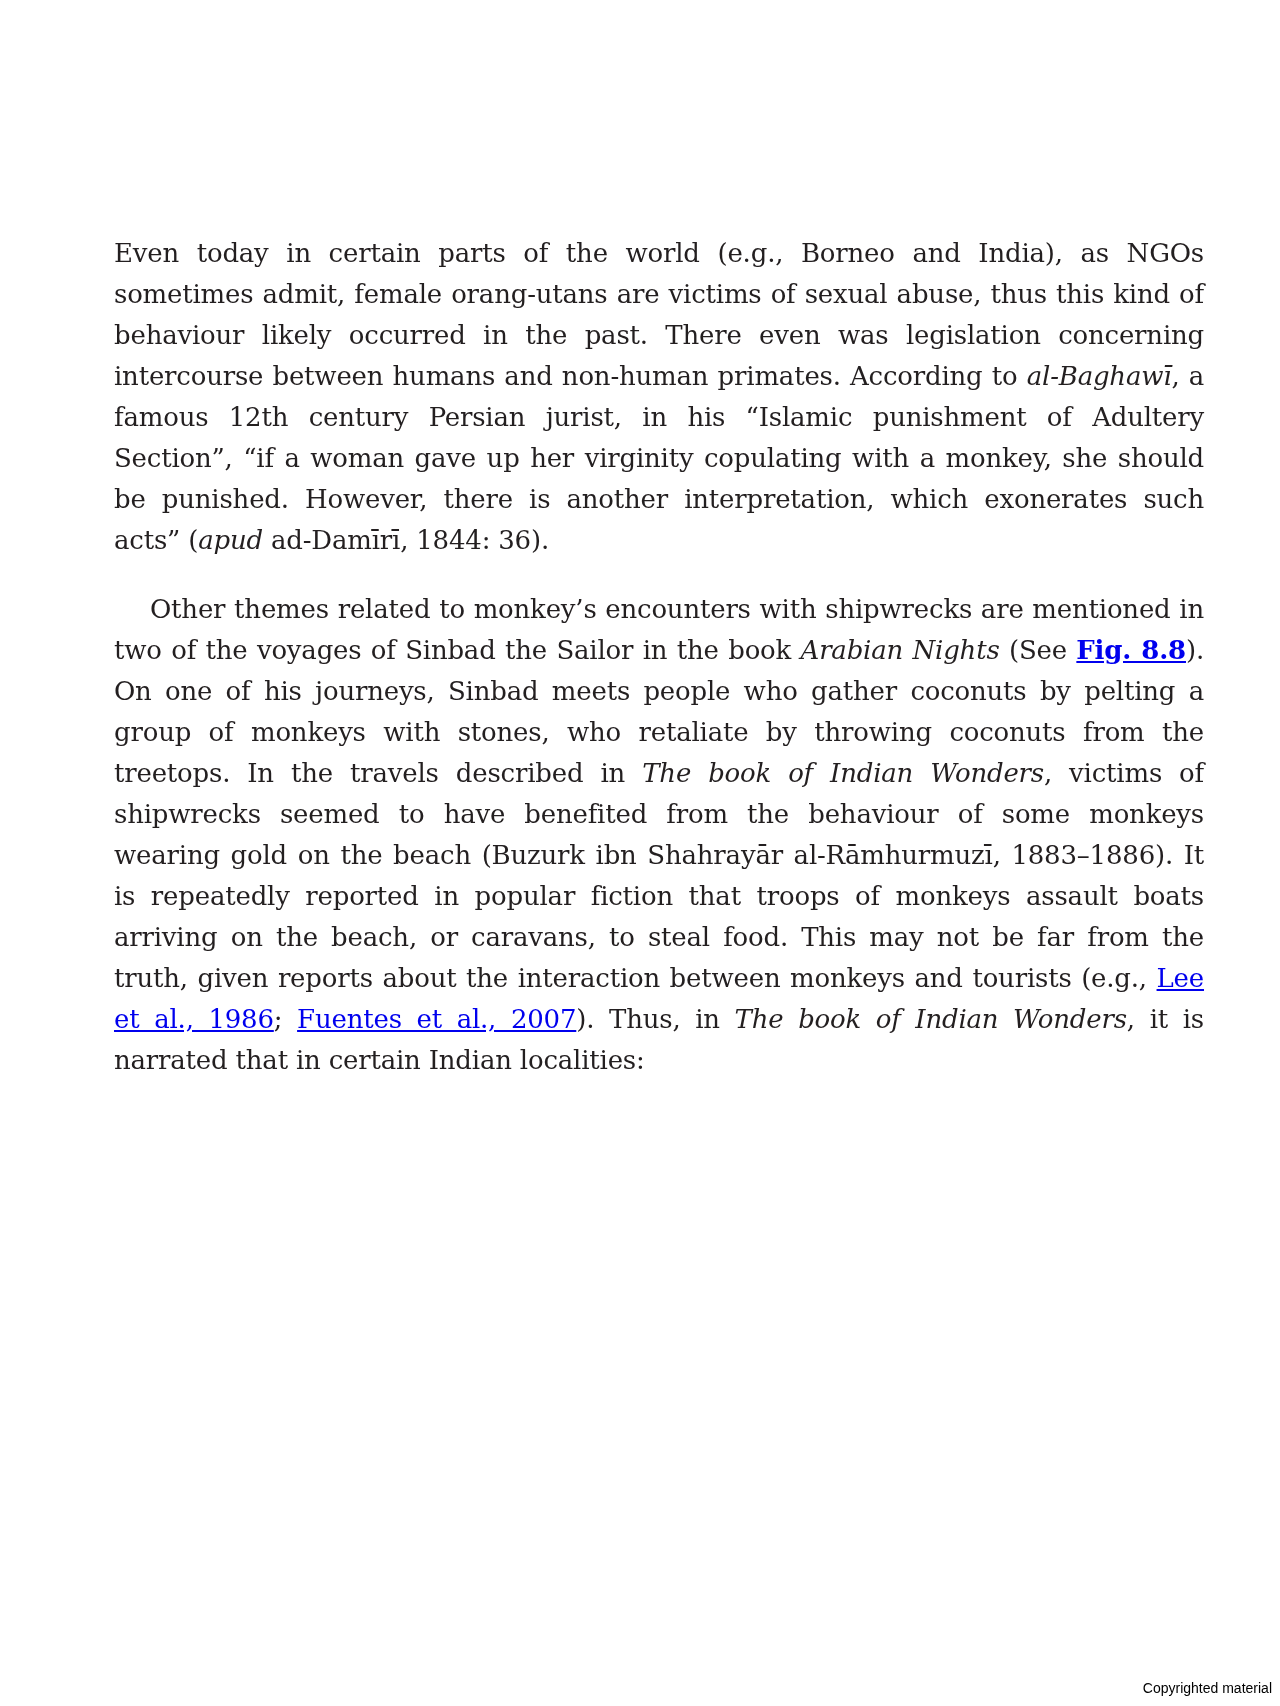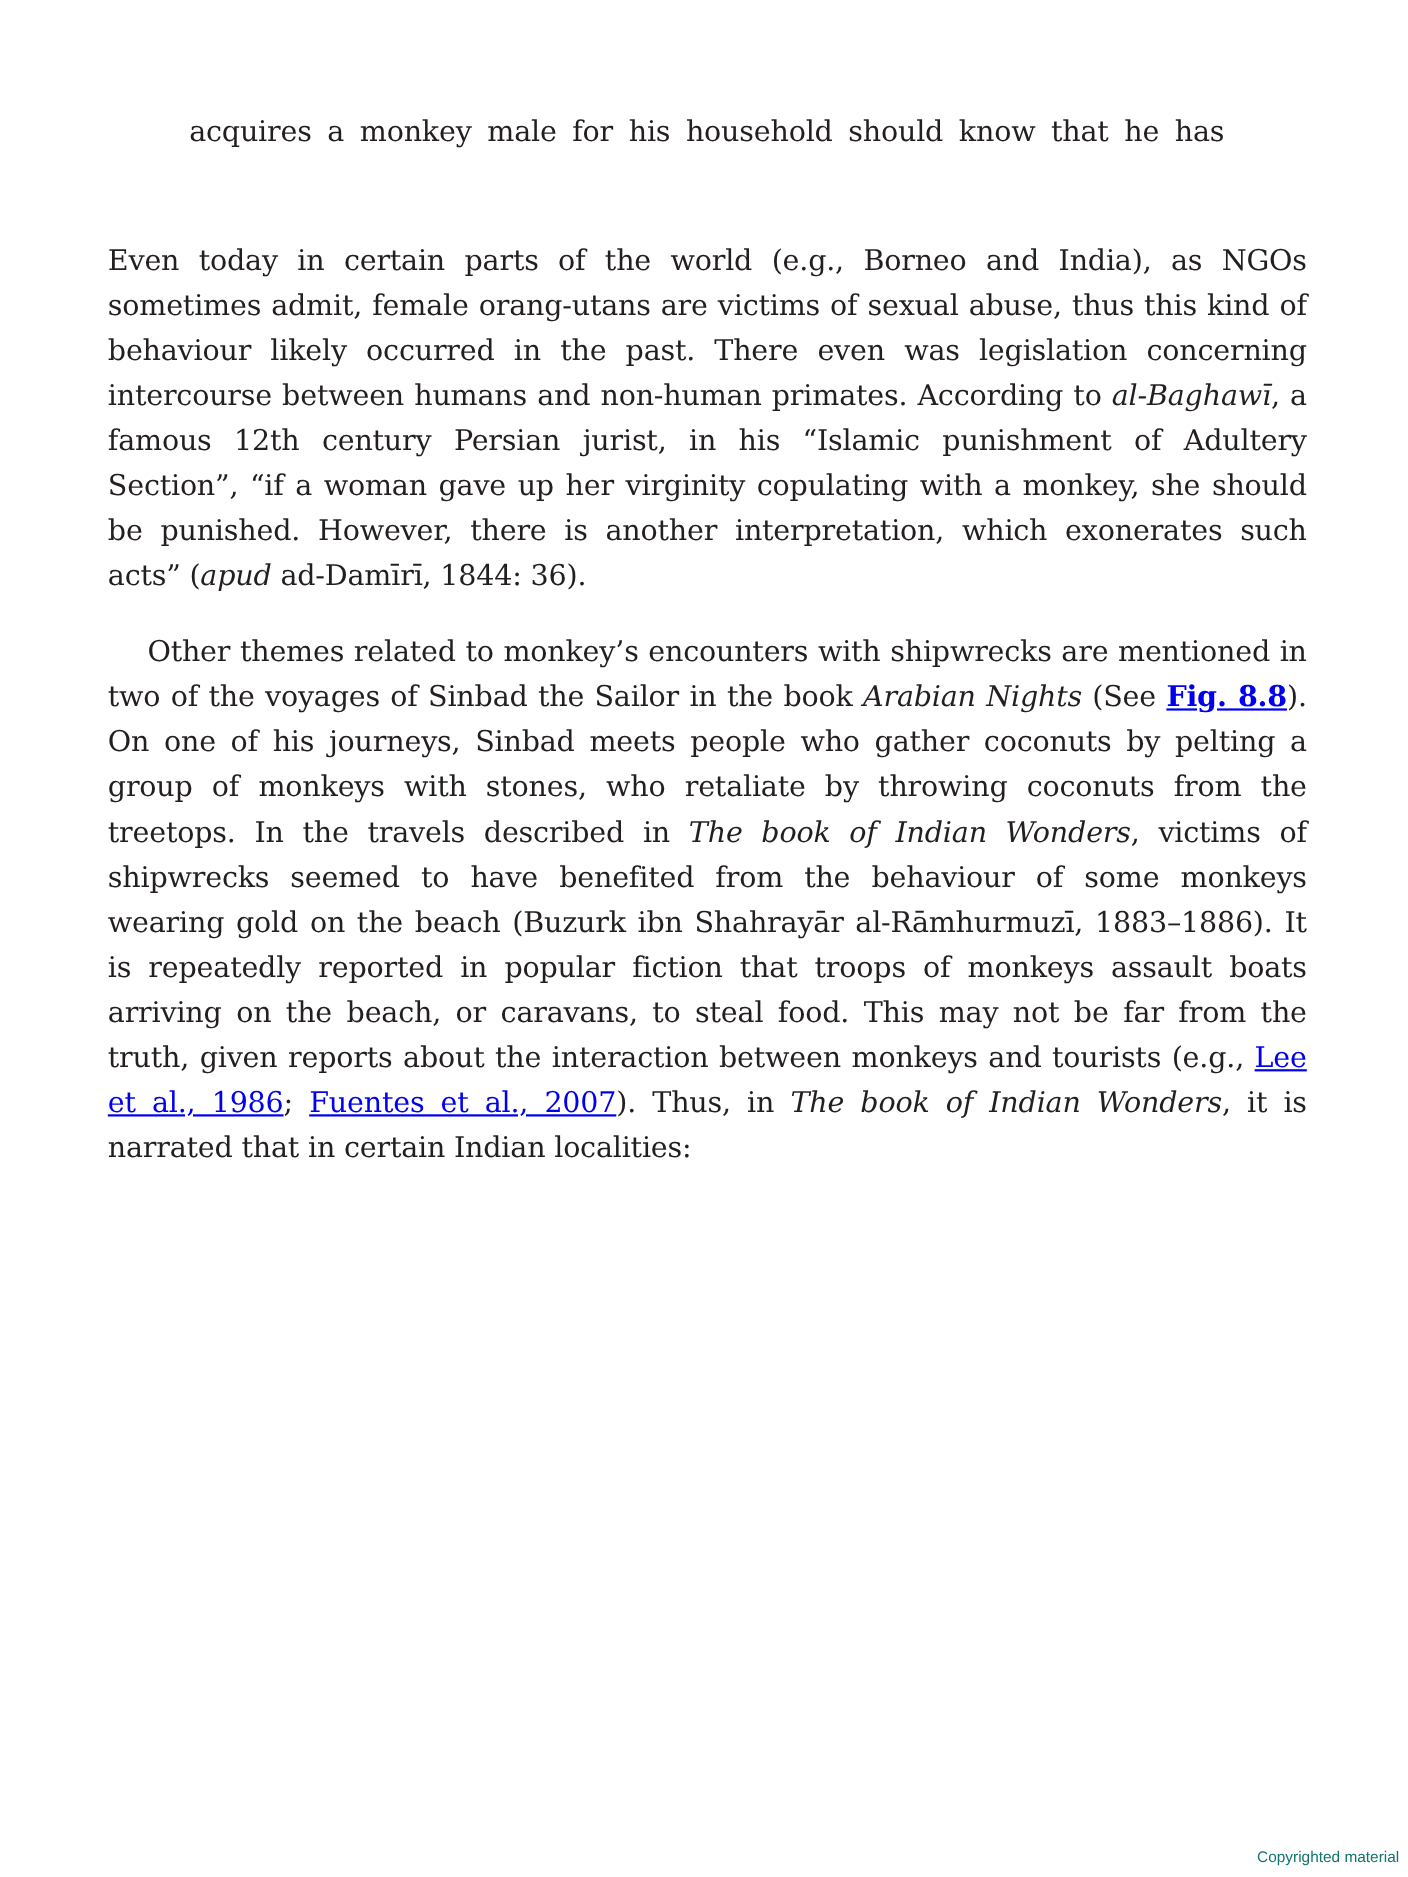--- a/index.html
+++ b/index.html
@@ -9,37 +9,36 @@
     color: #231f20;
   }
   .blockquote {
     position: absolute; left: 172px; top: 100px; width: 941px;
     font-size: 26px; line-height: 41px; text-align: justify;
     letter-spacing: -0.2px;
   }
   .para {
     position: absolute; left: 98px; width: 1090px;
     font-size: 26px; line-height: 41px; text-align: justify;
-    letter-spacing: -0.2px; margin: 0;
+    letter-spacing: -0.2px; margin: 16px;
   }
   .p1 { top: 217px; }
   .p2 { top: 573px; text-indent: 36px; }
   .jl { text-align-last: justify; display: block; }
   a.ref { color: #0000ee; text-decoration: underline; }
   a.ref.bold { font-weight: bold; }
   i { font-style: italic; }
   .copyright {
     position: absolute; right: 8px; bottom: 10px;
-    font-family: "Liberation Sans", sans-serif; font-size: 14px; color: #0f766e;
+    font-family: "Liberation Sans", sans-serif; font-size: 14px; color: #000000;
   }
 </style>
 </head>
 <body>
 
 <div class="blockquote">
-  <span class="jl">acquires a monkey male for his household should know that he has</span>
 </div>
 
 <p class="para p1"><span>Even today in certain parts of the world (e.g., Borneo and India), as NGOs sometimes admit, female orang-utans are victims of sexual abuse, thus this kind of behaviour likely occurred in the past. There even was legislation concerning intercourse between humans and non-human primates. According to </span><i>al-Baghawī</i><span>, a famous 12th century Persian jurist, in his “Islamic punishment of Adultery Section”, “if a woman gave up her virginity copulating with a monkey, she should be punished. However, there is another interpretation, which exonerates such acts” (</span><i>apud</i><span> ad-Damīrī, 1844: 36).</span></p>
 
 <p class="para p2"><span>Other themes related to monkey’s encounters with shipwrecks are mentioned in two of the voyages of Sinbad the Sailor in the book </span><i>Arabian Nights</i><span> (See </span><a class="ref bold" href="#">Fig. 8.8</a><span>). On one of his journeys, Sinbad meets people who gather coconuts by pelting a group of monkeys with stones, who retaliate by throwing coconuts from the treetops. In the travels described in </span><i>The book of Indian Wonders</i><span>, victims of shipwrecks seemed to have benefited from the behaviour of some monkeys wearing gold on the beach (Buzurk ibn Shahrayār al-Rāmhurmuzī, 1883–1886). It is repeatedly reported in popular fiction that troops of monkeys assault boats arriving on the beach, or caravans, to steal food. This may not be far from the truth, given reports about the interaction between monkeys and tourists (e.g., </span><a class="ref" href="#">Lee et al., 1986</a><span>; </span><a class="ref" href="#">Fuentes et al., 2007</a><span>). Thus, in </span><i>The book of Indian Wonders</i><span>, it is narrated that in certain Indian localities:</span></p>
 
 <div class="copyright">Copyrighted material</div>
 
 </body></html>

